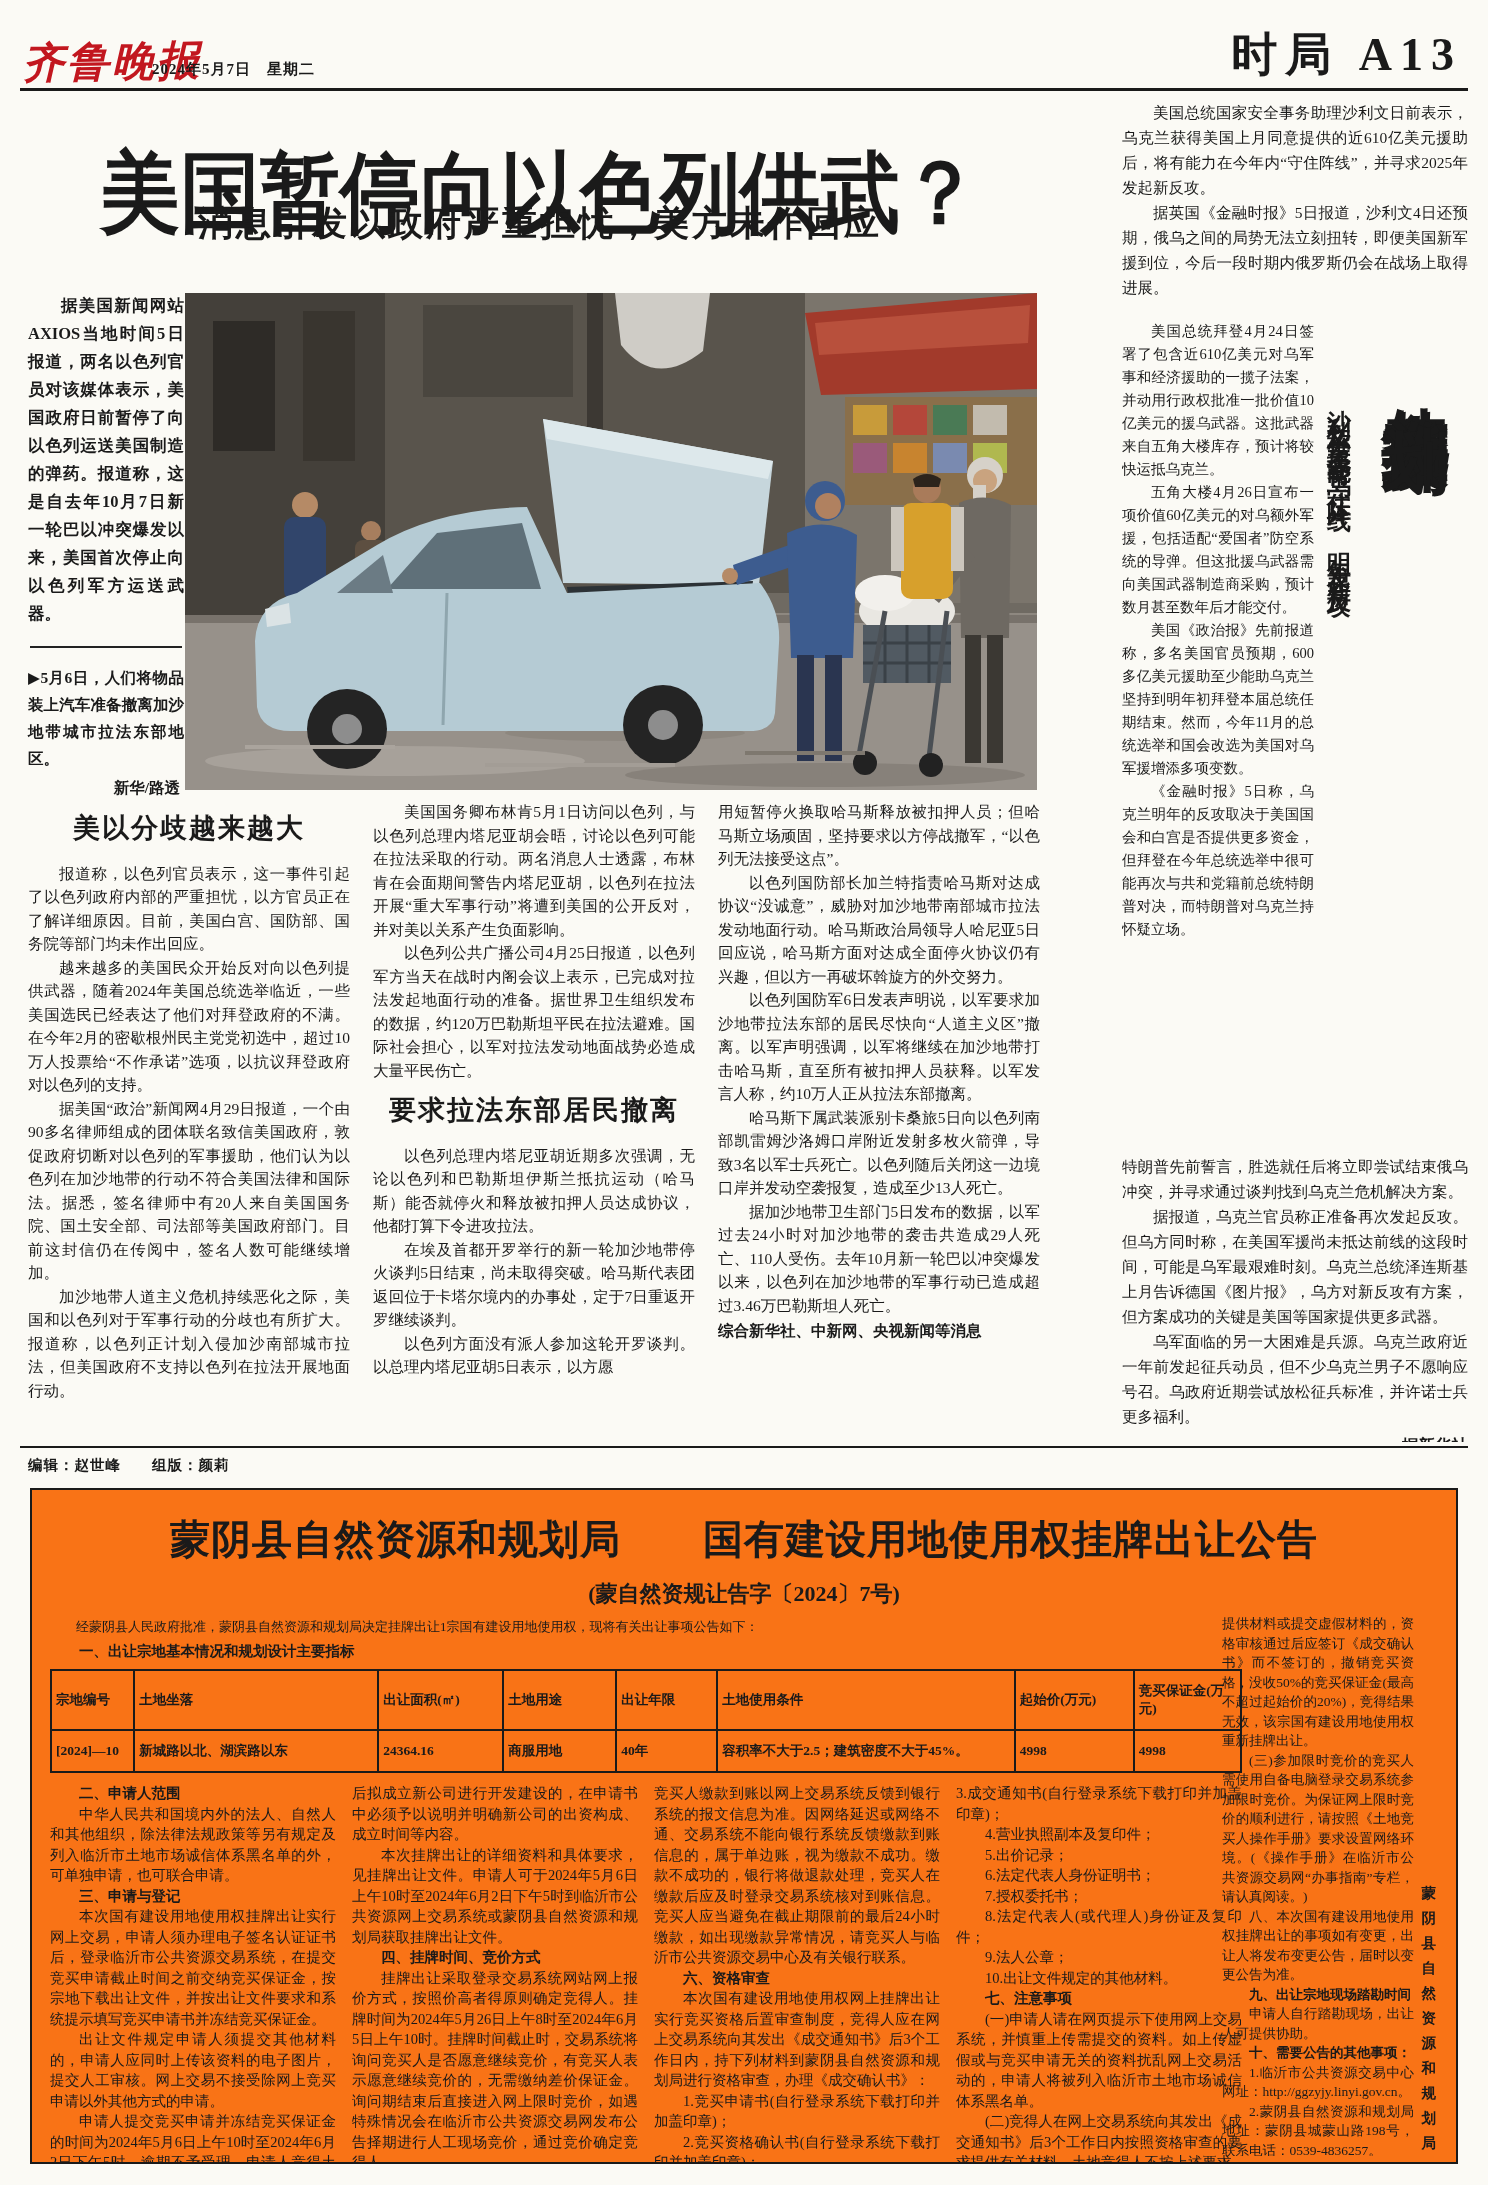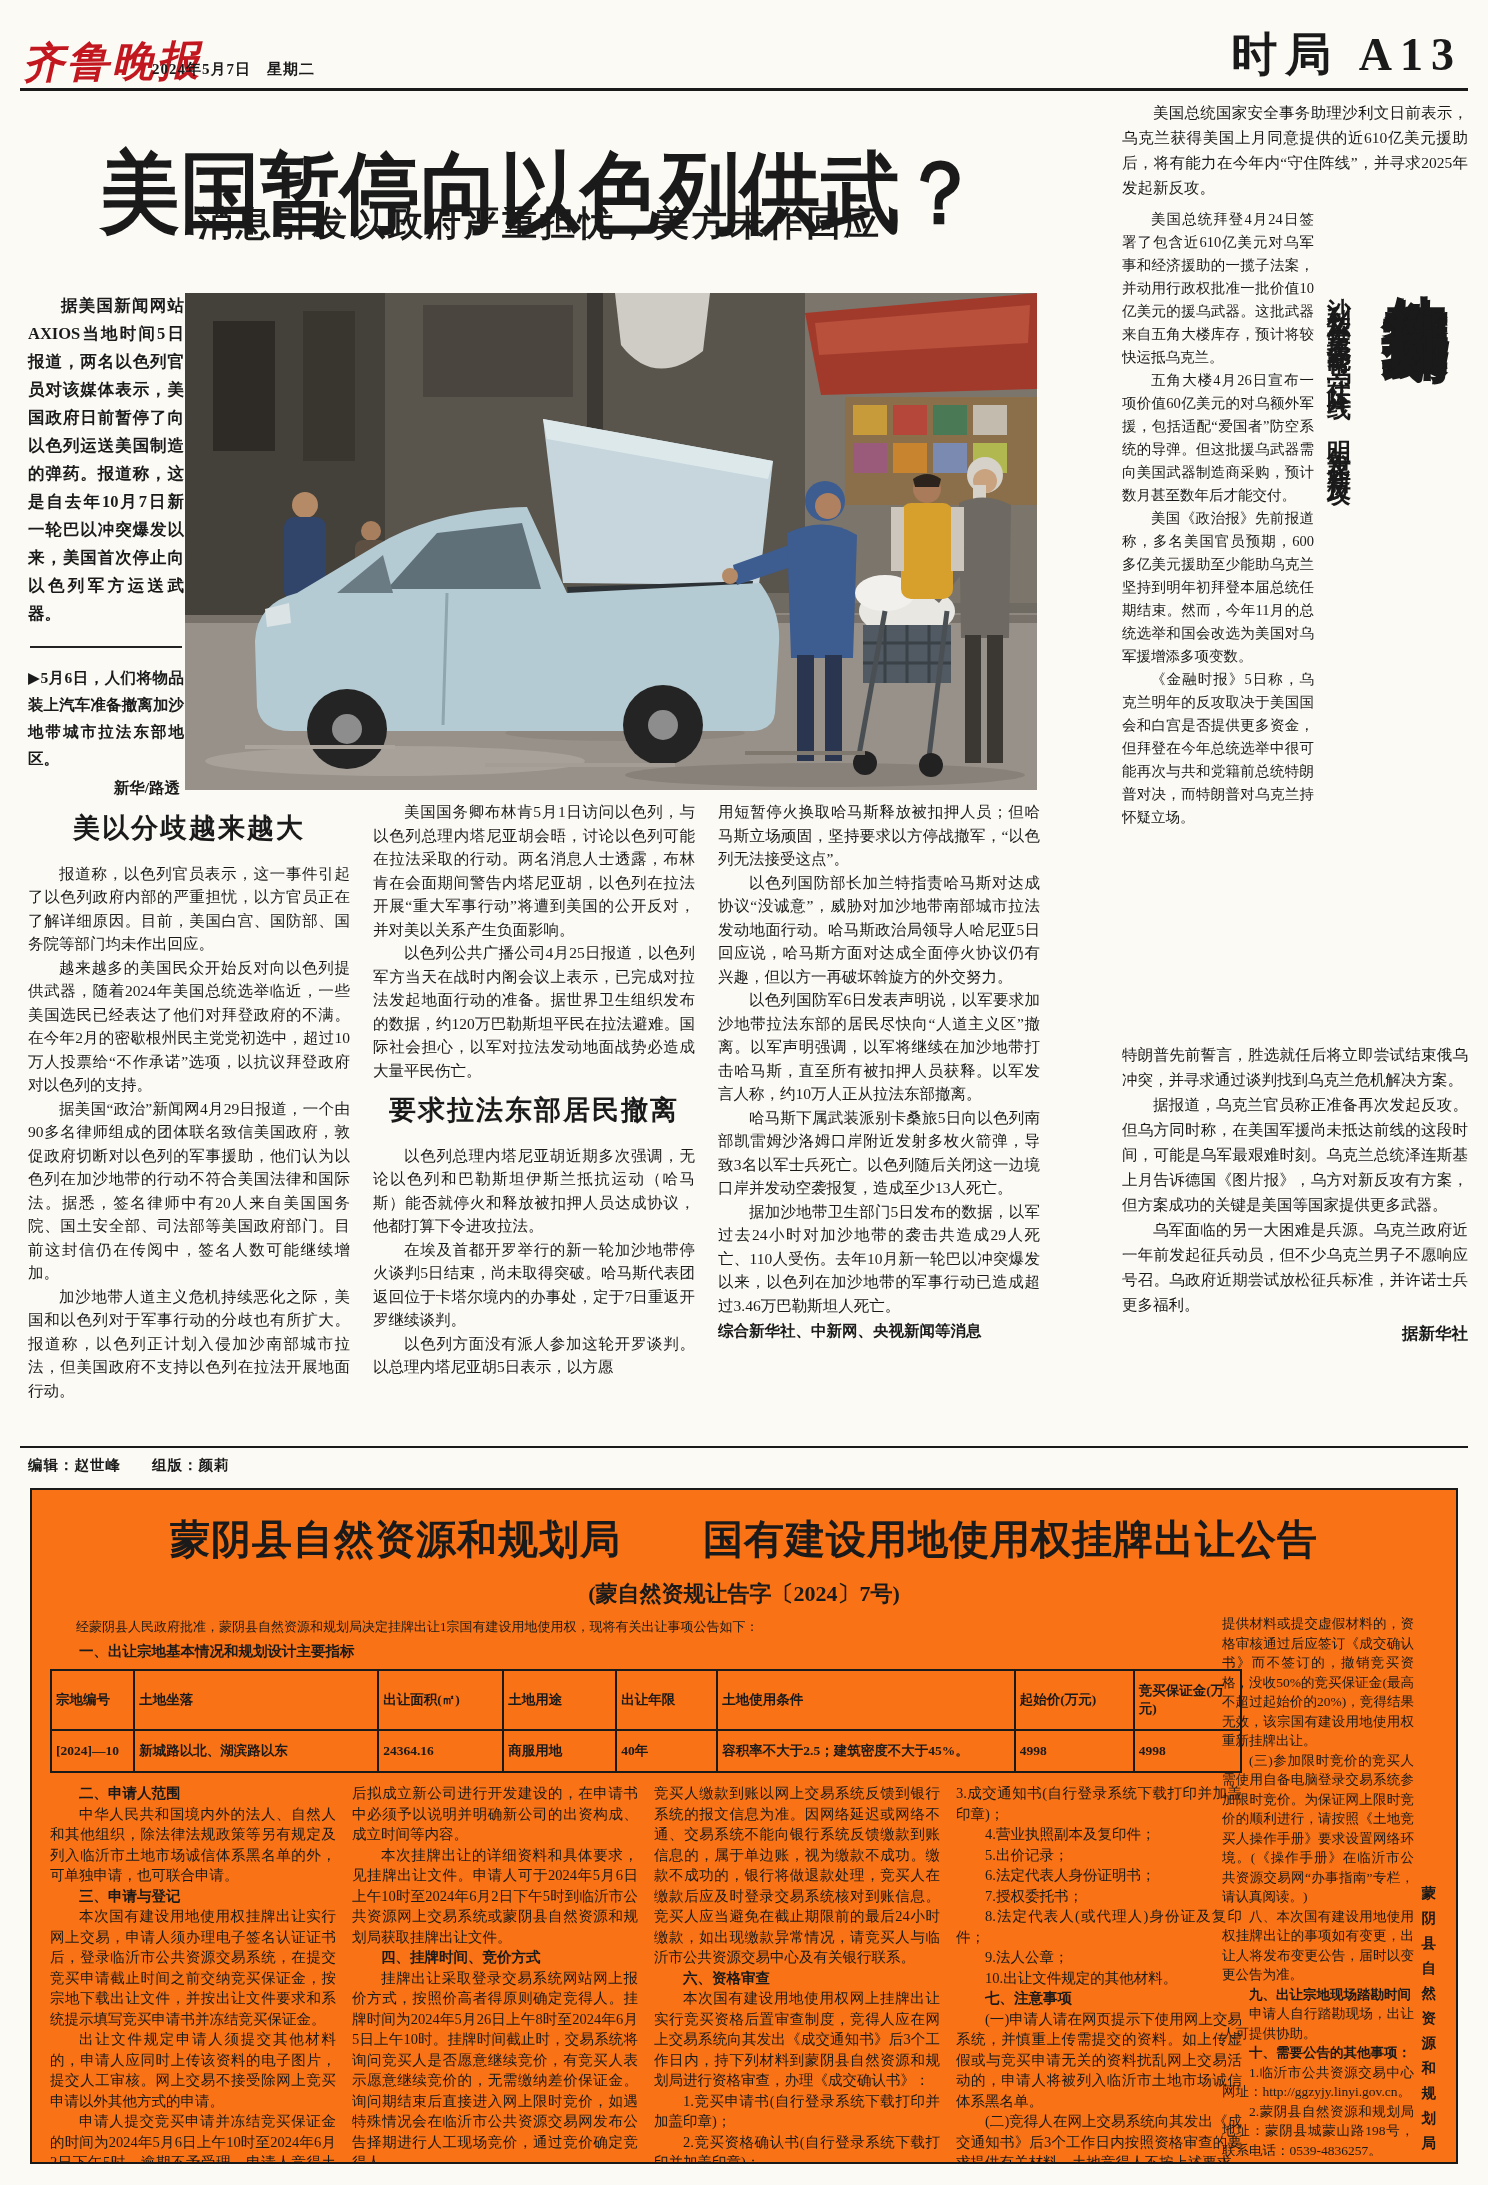--- a/index.html
+++ b/index.html
@@ -42,21 +42,21 @@
   .story-col p.blk-h{font-size:27px;font-weight:bold;text-align:center;text-indent:0;
     line-height:1.25;margin:12px 0 16px;letter-spacing:2px}
   .story-col p.blk-cont{text-indent:0}
   .story-col p.blk-src{font-weight:bold;text-indent:0;text-align:left;margin-top:2px}
 
   
   .side-article{position:absolute;left:1122px;top:100px;width:346px;height:1342px;overflow:hidden}
   .side-top p,.side-bottom p{font-size:15.5px;line-height:25px;text-align:justify;
     text-indent:2em;margin:0}
   .side-top p.blk-cont,.side-bottom p.blk-cont{text-indent:0}
-  .side-mid{display:flex;margin-top:8px}
+  .side-mid{display:flex;margin-top:20px}
   .side-mid-col{width:192px;font-size:14.5px;line-height:23px;text-align:justify}
   .side-mid-col p{margin:0;text-indent:2em}
   .v-subtitle{width:50px;height:760px;margin-top:70px;
     writing-mode:vertical-rl;text-orientation:upright;
     font-size:24px;font-weight:600;letter-spacing:7px;line-height:50px}
   .v-headline{width:104px;height:770px;margin-top:34px;
     writing-mode:vertical-rl;text-orientation:upright;
     font-size:67px;font-weight:bold;letter-spacing:2px;line-height:104px}
   .side-bottom{margin-top:4px}
   .side-bottom p.blk-src{font-weight:bold;text-indent:0;text-align:right;margin-top:4px;font-size:16.5px}
@@ -226,20 +226,21 @@
       <p class="blk-p">以色列国防军6日发表声明说，以军要求加沙地带拉法东部的居民尽快向“人道主义区”撤离。以军声明强调，以军将继续在加沙地带打击哈马斯，直至所有被扣押人员获释。以军发言人称，约10万人正从拉法东部撤离。</p>
       <p class="blk-p">哈马斯下属武装派别卡桑旅5日向以色列南部凯雷姆沙洛姆口岸附近发射多枚火箭弹，导致3名以军士兵死亡。以色列随后关闭这一边境口岸并发动空袭报复，造成至少13人死亡。</p>
       <p class="blk-p">据加沙地带卫生部门5日发布的数据，以军过去24小时对加沙地带的袭击共造成29人死亡、110人受伤。去年10月新一轮巴以冲突爆发以来，以色列在加沙地带的军事行动已造成超过3.46万巴勒斯坦人死亡。</p>
       <p class="blk-src">综合新华社、中新网、央视新闻等消息</p>
     </div>
 </div>
 
 <div class="side-article">
   <div class="side-top">
       <p class="blk-p">美国总统国家安全事务助理沙利文日前表示，乌克兰获得美国上月同意提供的近610亿美元援助后，将有能力在今年内“守住阵线”，并寻求2025年发起新反攻。</p>
+      <p class="blk-p">据英国《金融时报》5日报道，沙利文4日还预期，俄乌之间的局势无法立刻扭转，即便美国新军援到位，今后一段时期内俄罗斯仍会在战场上取得进展。</p>
     </div>
   <div class="side-mid">
     <div class="side-mid-col">
         <p class="blk-p">美国总统拜登4月24日签署了包含近610亿美元对乌军事和经济援助的一揽子法案，并动用行政权批准一批价值10亿美元的援乌武器。这批武器来自五角大楼库存，预计将较快运抵乌克兰。</p>
         <p class="blk-p">五角大楼4月26日宣布一项价值60亿美元的对乌额外军援，包括适配“爱国者”防空系统的导弹。但这批援乌武器需向美国武器制造商采购，预计数月甚至数年后才能交付。</p>
         <p class="blk-p">美国《政治报》先前报道称，多名美国官员预期，600多亿美元援助至少能助乌克兰坚持到明年初拜登本届总统任期结束。然而，今年11月的总统选举和国会改选为美国对乌军援增添多项变数。</p>
         <p class="blk-p">《金融时报》5日称，乌克兰明年的反攻取决于美国国会和白宫是否提供更多资金，但拜登在今年总统选举中很可能再次与共和党籍前总统特朗普对决，而特朗普对乌克兰持怀疑立场。</p>
       </div>
     <div class="v-subtitle">沙利文称美军援能帮乌『守住阵线』，明年发起新反攻</div>
     <div class="v-headline">他替乌克兰宣布反攻计划</div>

